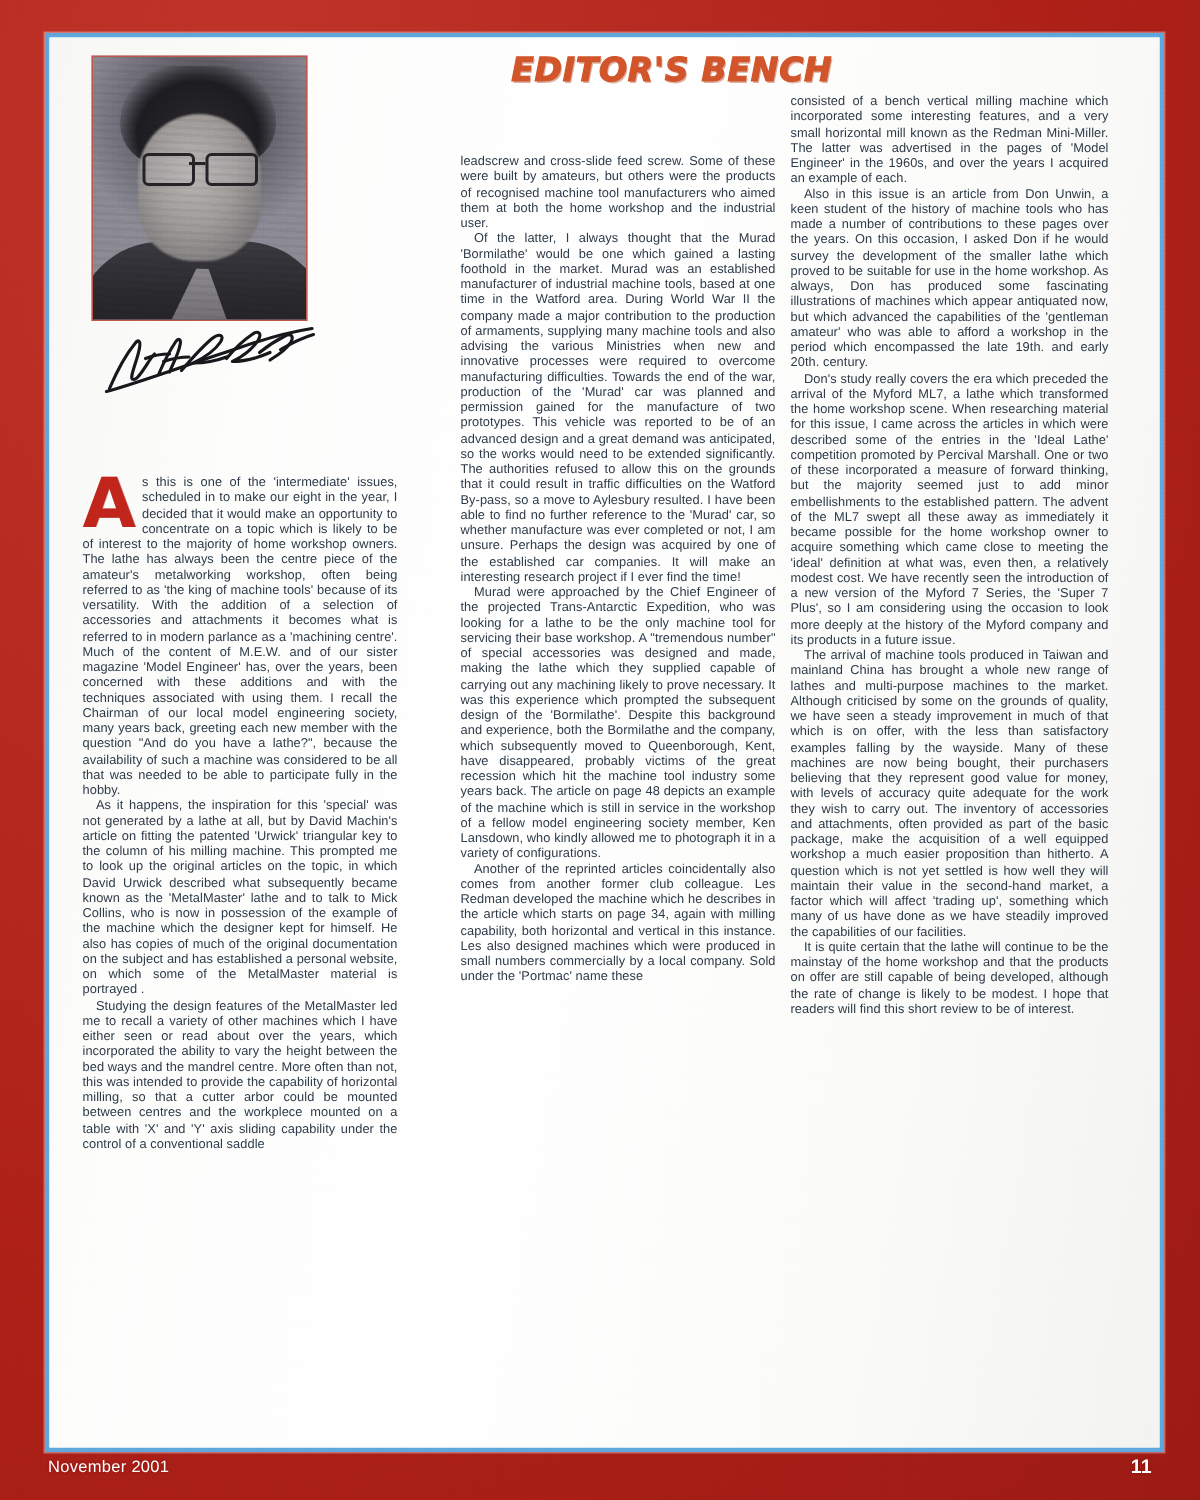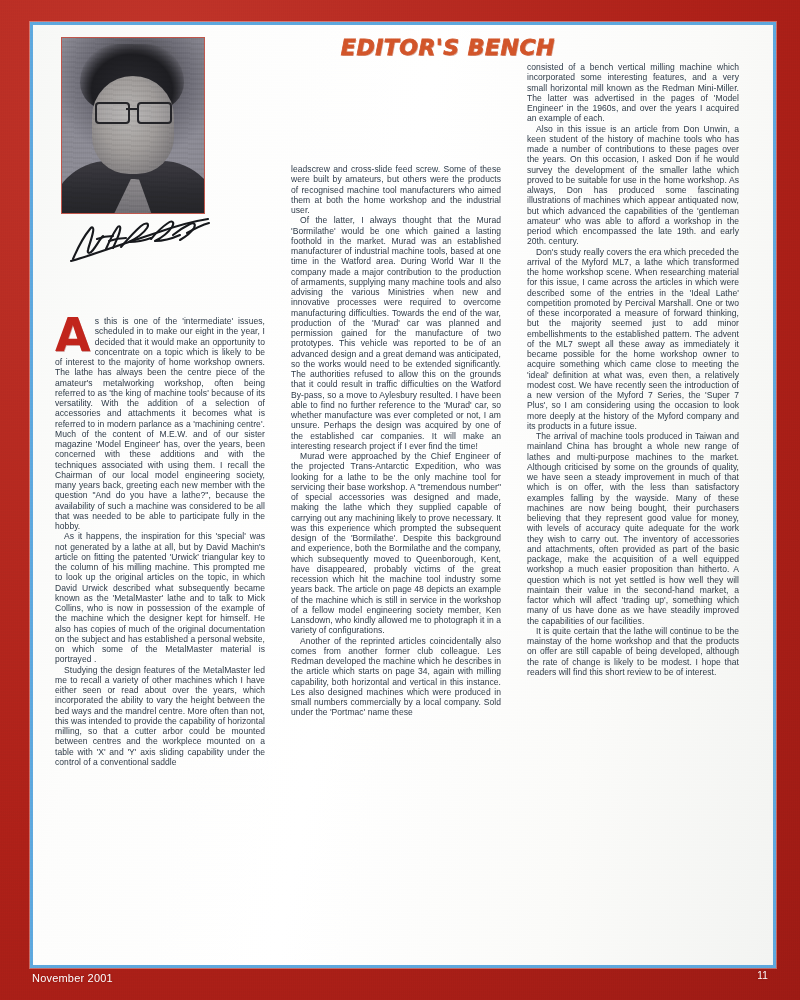--- a/index.html
+++ b/index.html
@@ -206,21 +206,21 @@
     font-family: "Liberation Sans", sans-serif;
     font-size: 8.55px;
     line-height: 10.25px;
     color: #2d3a48;
     text-align: justify;
     text-justify: inter-word;
     hyphens: auto;
     letter-spacing: 0.04px;
   }
   #col1 { left: 0px;   padding-top: 272px; height: 633px; }
-  #col2 { left: 236px; padding-top: 120px;  height: 807px; }
+  #col2 { left: 252px; padding-top: 58px;  height: 807px; }
   #col3 { left: 472px; padding-top: 18px;  height: 887px; width: 212px; }
 
   .col p {
     margin: 0;
     text-indent: 9px;
   }
   .col p.first { text-indent: 0; margin-top: 19px; }
 
   
   .dropcap {
@@ -251,22 +251,22 @@
   #footer .date {
     position: absolute;
     left: 32px;
     top: 10px;
     text-shadow: 0 0 2px rgba(120,10,5,0.6);
   }
   #footer .pageno {
     position: absolute;
     right: 32px;
     top: 8px;
-    font-size: 10px;
-    font-weight: normal;
+    font-size: 13px;
+    font-weight: bold;
     text-shadow: 0 0 2px rgba(120,10,5,0.6);
   }
 
   
   .col { text-rendering: optimizeLegibility; }
 </style>
 </head>
 <body>
 
 <div id="page">

